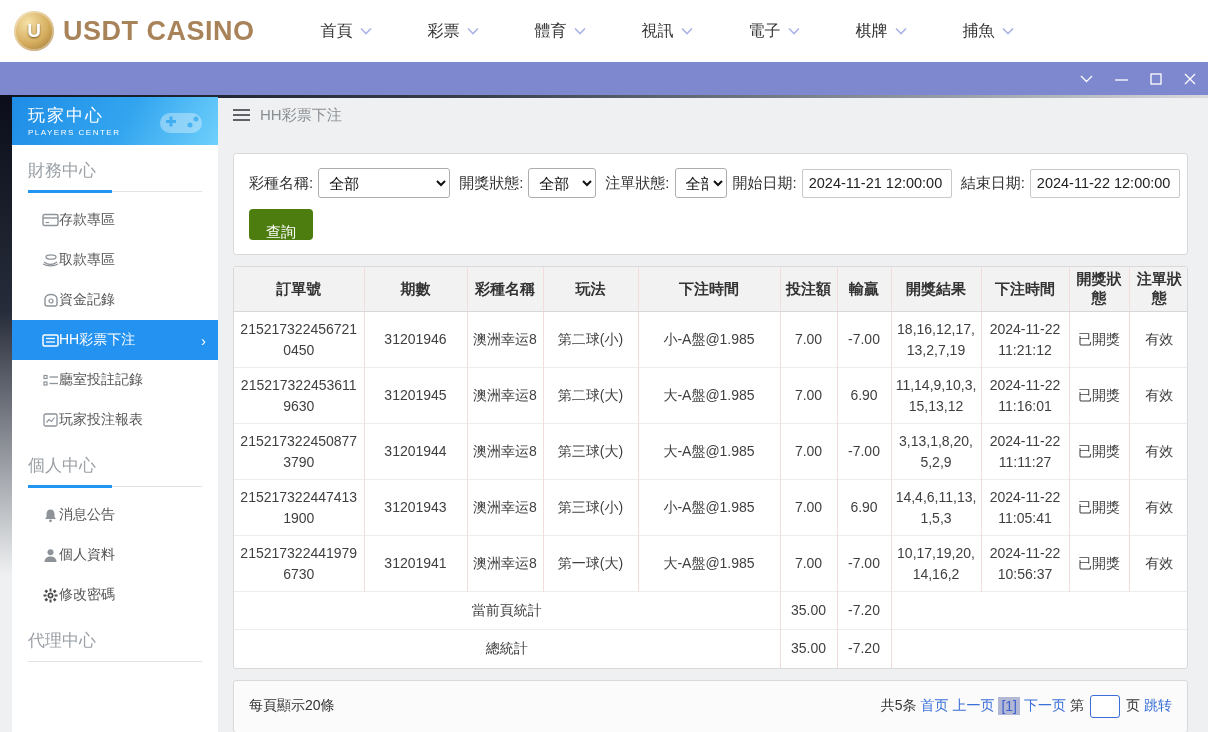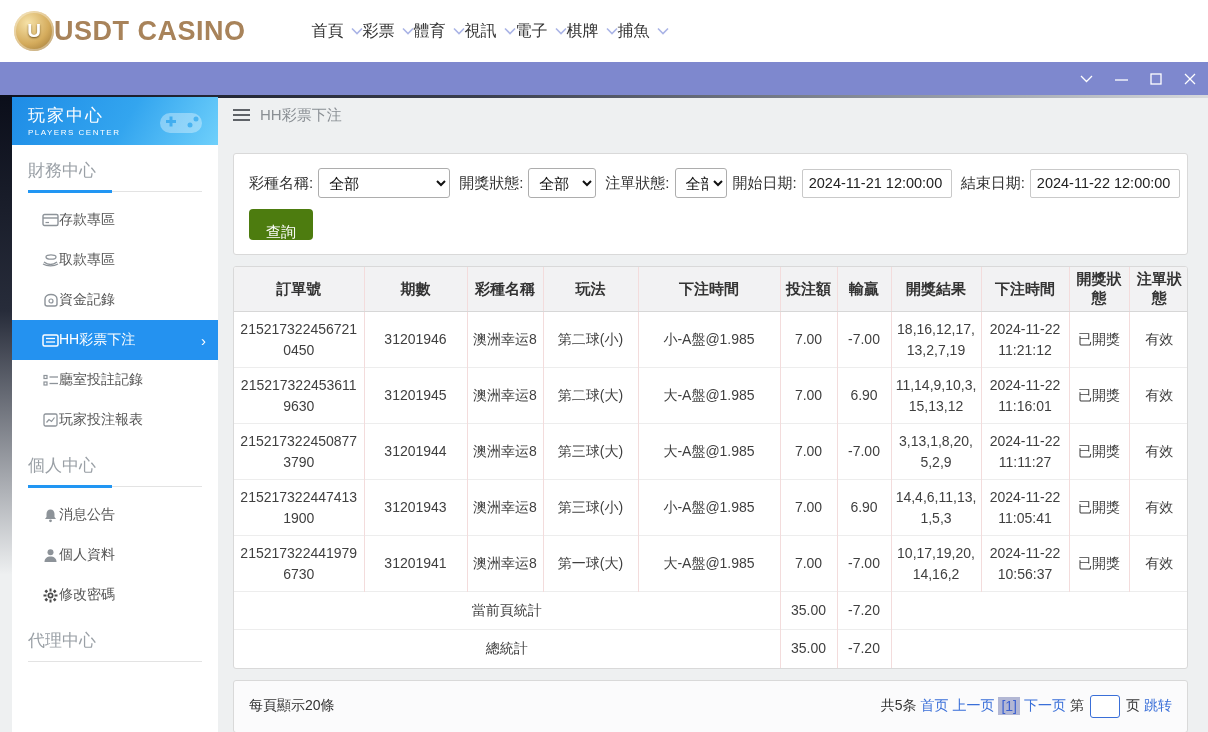--- a/index.html
+++ b/index.html
@@ -7,22 +7,22 @@
   body { font-family:"Liberation Sans","DejaVu Sans",sans-serif; background:#eef0f1; position:relative; }
 
   
   .topbar { position:absolute; top:0; left:0; width:1208px; height:62px; background:#ffffff; display:flex; align-items:center; z-index:5; }
   .logo { display:flex; align-items:center; margin-left:14px; cursor:pointer; }
   .logo-circle { width:40px; height:40px; border-radius:50%;
     background:radial-gradient(circle at 35% 30%, #f6e2a8, #d4ab5c 55%, #8f6a2e 100%);
     display:flex; align-items:center; justify-content:center;
     box-shadow:inset 0 0 0 2px rgba(255,255,255,.35); }
   .logo-circle span { font-weight:800; font-size:19px; color:#fff; text-shadow:0 1px 2px #6e5120; }
-  .logo-text { font-size:27px; font-weight:800; letter-spacing:.5px; color:#a8835a; }
-  .nav { display:flex; margin-left:66px; }
+  .logo-text { margin-left:9px; font-size:27px; font-weight:800; letter-spacing:.5px; color:#a8835a; }
+  .nav { display:flex; margin-left:66px; gap:56px; }
   .nav-item { display:flex; align-items:center; gap:7px; font-size:16px; color:#333; cursor:pointer; }
   .nav-item svg { display:block; }
 
   
   .purplebar { position:absolute; top:62px; left:0; width:1208px; height:33px; background:#7e88ce; z-index:5; }
   .win-controls { position:absolute; right:12px; top:0; height:33px; display:flex; align-items:center; gap:22px; }
   .win-btn { color:#fff; font-size:14px; line-height:1; cursor:pointer; display:flex; align-items:center; }
 
   
   .content-bg { position:absolute; top:95px; left:0; width:1208px; height:637px; background:#eef0f1; }

